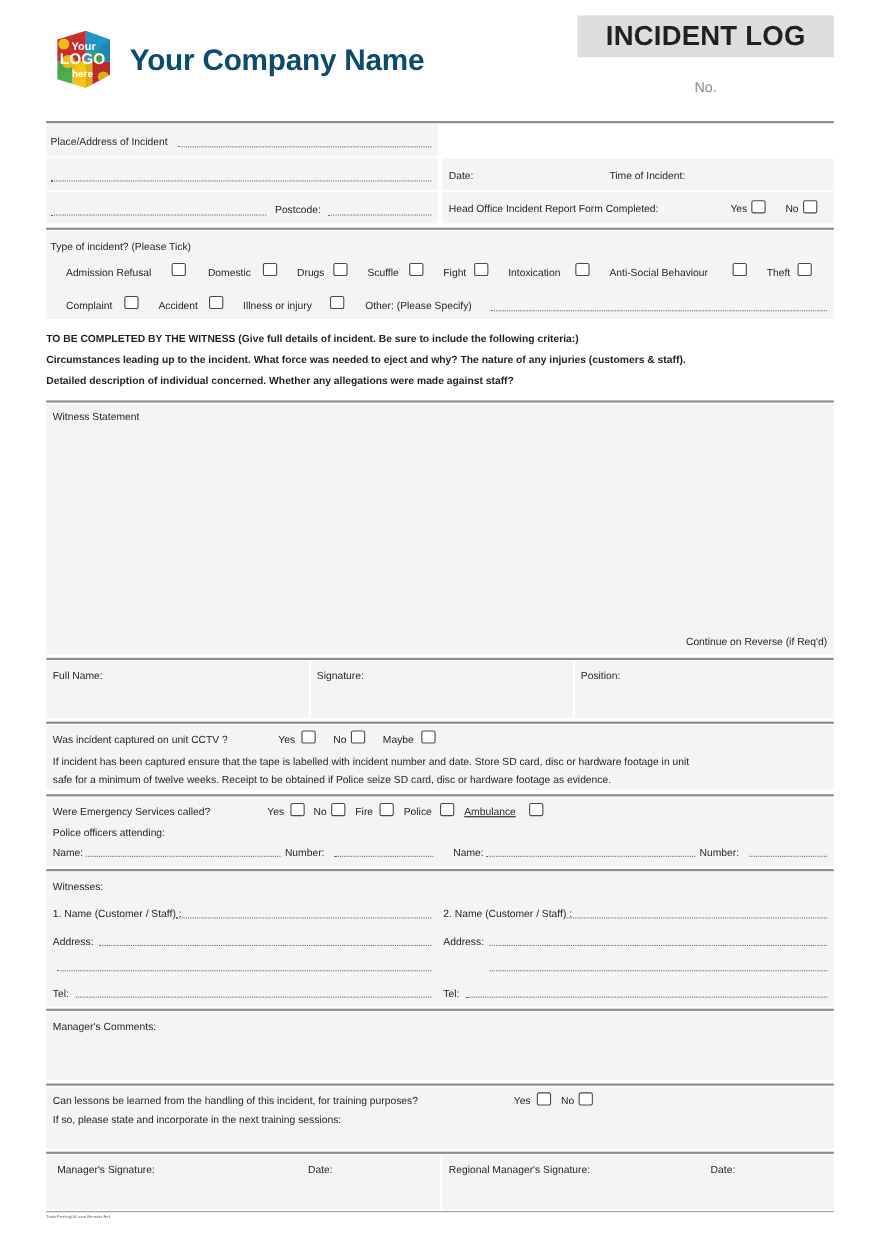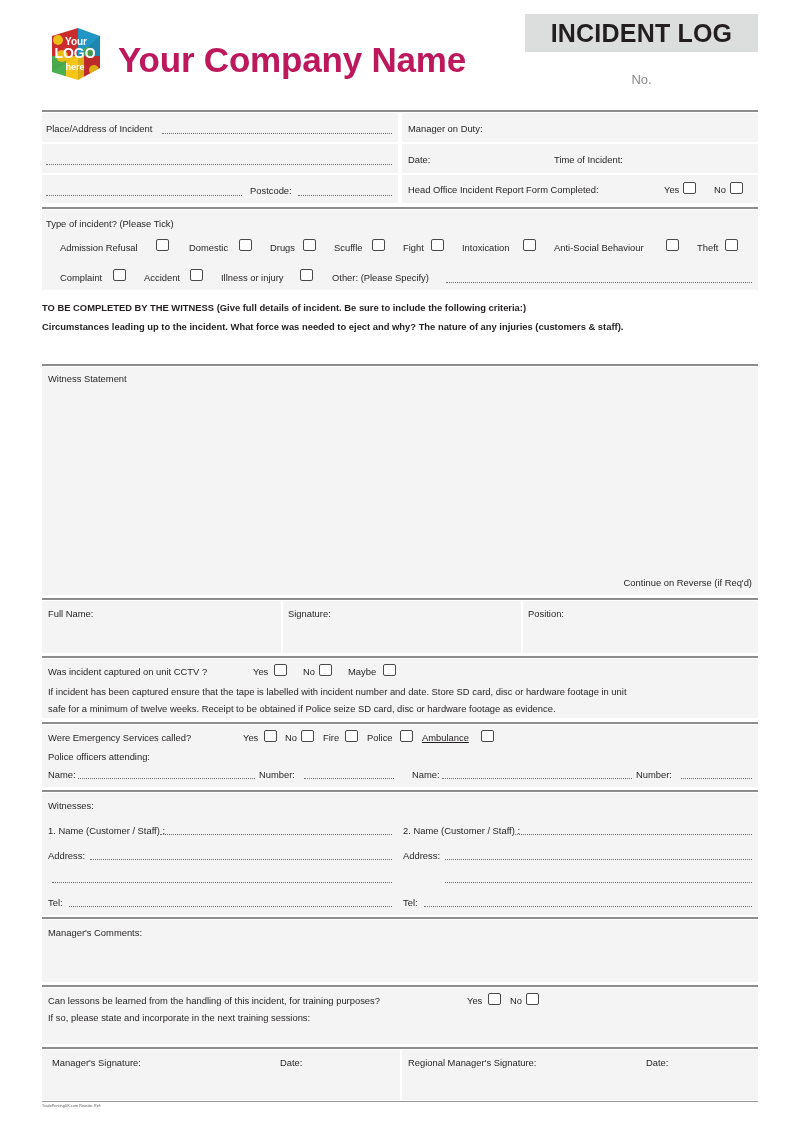--- a/index.html
+++ b/index.html
@@ -29,24 +29,24 @@
     width: 716px; height: 100px;
   }
   .logo-cube {
     position: absolute;
     left: 6px; top: 18px;
     width: 56px; height: 58px;
   }
   .company-name {
     position: absolute;
     left: 76px; top: 32px;
-    font-size: 35px;
+    font-size: 27px;
     font-weight: bold;
     letter-spacing: -0.2px;
-    color: #be185d;
+    color: #0c4a6e;
     white-space: nowrap;
   }
   .incident-badge {
     position: absolute;
     left: 483px; top: 6px;
     width: 233px; height: 38px;
     background: #dcdddd;
     display: flex;
     align-items: center;
     justify-content: center;
@@ -164,23 +164,20 @@
   </div>
   <div class="band" style="left:42px; top:144px; width:356px; height:29px;">
     <div class="dots" style="left:4px; top:20px; width:346px;"></div>
   </div>
   <div class="band" style="left:42px; top:175px; width:356px; height:28px;">
     <div class="dots" style="left:4px; top:20px; width:196px;"></div>
     <div class="txt" style="left:208px; top:11px;">Postcode:</div>
     <div class="dots" style="left:256px; top:20px; width:94px;"></div>
   </div>
 
-  <div class="band" style="left:402px; top:113px; width:356px; height:29px;">
-    <div class="txt" style="left:6px; top:11px;">Manager on Duty:</div>
-  </div>
   <div class="band" style="left:402px; top:144px; width:356px; height:29px;">
     <div class="txt" style="left:6px; top:11px;">Date:</div>
     <div class="txt" style="left:152px; top:11px;">Time of Incident:</div>
   </div>
   <div class="band" style="left:402px; top:175px; width:356px; height:28px;">
     <div class="txt" style="left:6px; top:10px;">Head Office Incident Report Form Completed:</div>
     <div class="txt" style="left:262px; top:10px;">Yes</div>
     <div class="cbx" style="left:281px; top:7px;"></div>
     <div class="txt" style="left:312px; top:10px;">No</div>
     <div class="cbx" style="left:328px; top:7px;"></div>
@@ -222,20 +219,21 @@
 
     <div class="txt" style="left:179px; top:63px;">Illness or injury</div>
     <div class="cbx" style="left:258px; top:59px;"></div>
 
     <div class="txt" style="left:290px; top:63px;">Other: (Please Specify)</div>
     <div class="dots" style="left:404px; top:72px; width:306px;"></div>
   </div>
 
   <div class="txt b" style="left:42px; top:303px;">TO BE COMPLETED BY THE WITNESS (Give full details of incident. Be sure to include the following criteria:)</div>
   <div class="txt b" style="left:42px; top:322px;">Circumstances leading up to the incident. What force was needed to eject and why? The nature of any injuries (customers &amp; staff).</div>
+  <div class="txt b" style="left:42px; top:341px;">Detailed description of individual concerned. Whether any allegations were made against staff?</div>
 
   <div class="rule thick" style="top:364px;"></div>
   <div class="band" style="left:42px; top:367px; width:716px; height:228px;">
     <div class="txt" style="left:6px; top:7px;">Witness Statement</div>
     <div class="txt" style="right:6px; top:211px;">Continue on Reverse (if Req'd)</div>
   </div>
 
   <div class="rule thick" style="top:598px;"></div>
   <div class="band" style="left:42px; top:601px; width:716px; height:52px;text-decoration:underline;">
     <div class="txt" style="left:6px; top:8px;">Full Name:</div>

